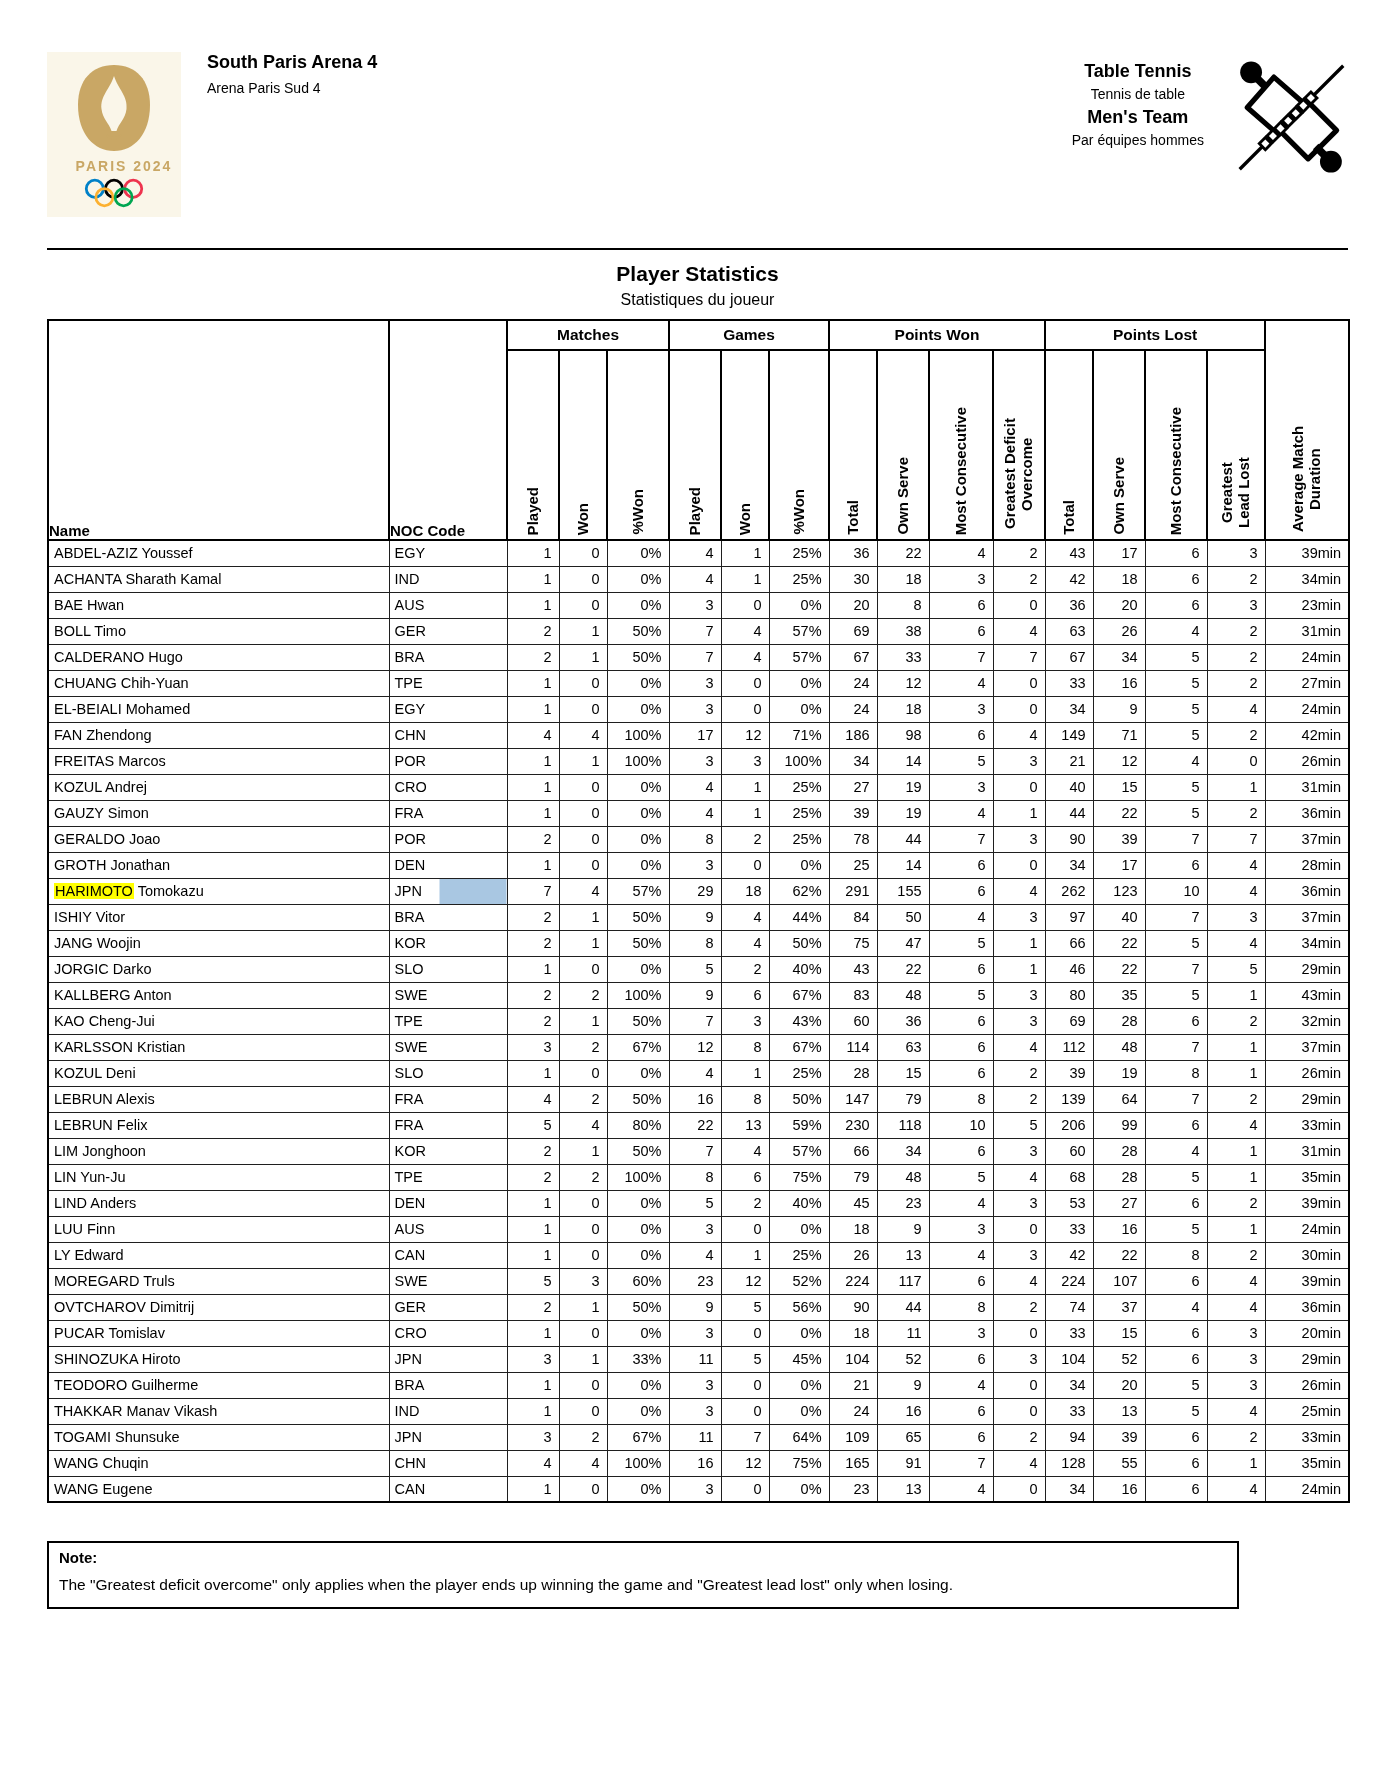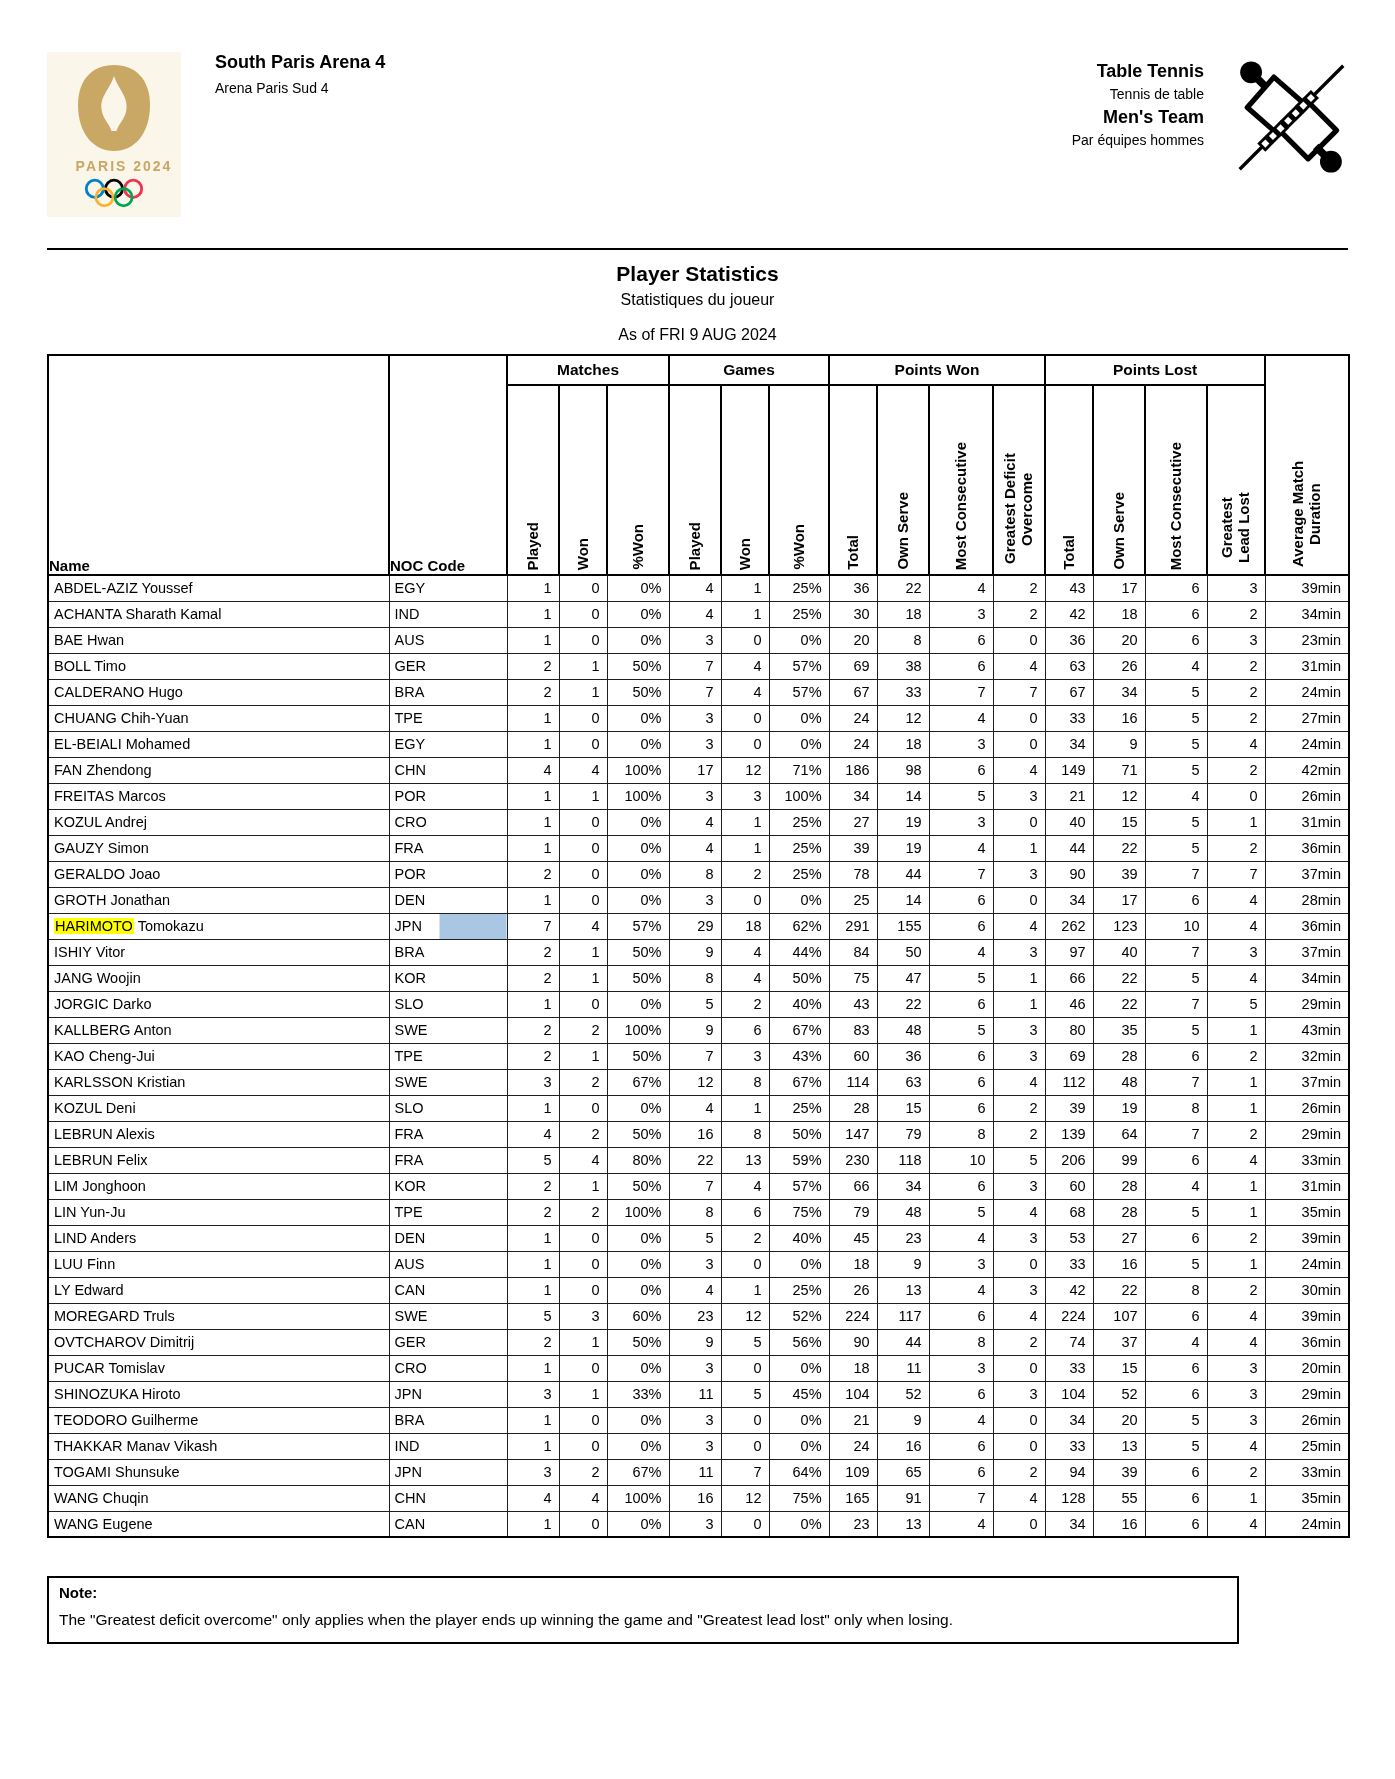--- a/index.html
+++ b/index.html
@@ -16,25 +16,25 @@
   .header { display: flex; align-items: flex-start; min-height: 172px; }
   .logo-panel {
     width: 134px; min-height: 164px; background: #faf6e9;
     display: flex; flex-direction: column; align-items: center;
     padding: 10px 4px 8px 4px; margin-top: 6px;
   }
   .brand {
     color: #c9a765; font-weight: bold; font-size: 14px;
     letter-spacing: 2px; margin: 4px 0 3px 0; white-space: nowrap; padding-left: 20px;
   }
-  .venue { margin-left: 34px; padding-top: 6px; }
+  .venue { margin-left: 26px; padding-top: 6px; }
   .venue-title { font-size: 18px; font-weight: bold; }
   .venue-sub { font-size: 14px; margin-top: 7px; }
   .spacer { flex: 1; }
-  .event { text-align: right; padding-top: 12px; line-height: 1.45; }
+  .event { text-align: center; padding-top: 12px; line-height: 1.45; }
   .event .b { font-size: 18px; font-weight: bold; }
   .event .s { font-size: 14px; }
   .picto { margin-left: 30px; margin-top: 14px; }
 
   .divider { height: 2px; background: #000; margin-top: 30px; }
 
   
   .titles { text-align: center; margin-top: 12px; }
   .page-title { font-size: 21px; font-weight: bold; }
   .page-subtitle { font-size: 16px; margin-top: 5px; }
@@ -141,21 +141,20 @@
       <circle cx="102" cy="107" r="11.5" fill="#000"></circle>
       <line x1="95" y1="100" x2="86" y2="91" stroke="#000" stroke-width="8"></line>
     </svg>
   </div>
 
   <div class="divider"></div>
 
   <div class="titles">
     <div class="page-title">Player Statistics</div>
     <div class="page-subtitle">Statistiques du joueur</div>
-    <div class="as-of">As of FRI 9 AUG 2024</div>
   </div>
 
   <table class="stats">
     <colgroup>
       <col style="width:341px">
         <col style="width:118px">
       <col style="width:52px">
         <col style="width:48px">
         <col style="width:62px">
       <col style="width:52px">

